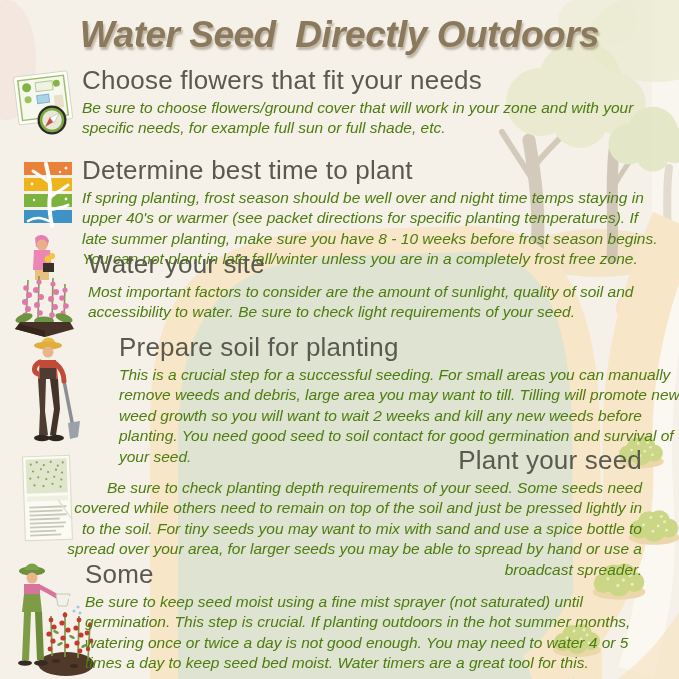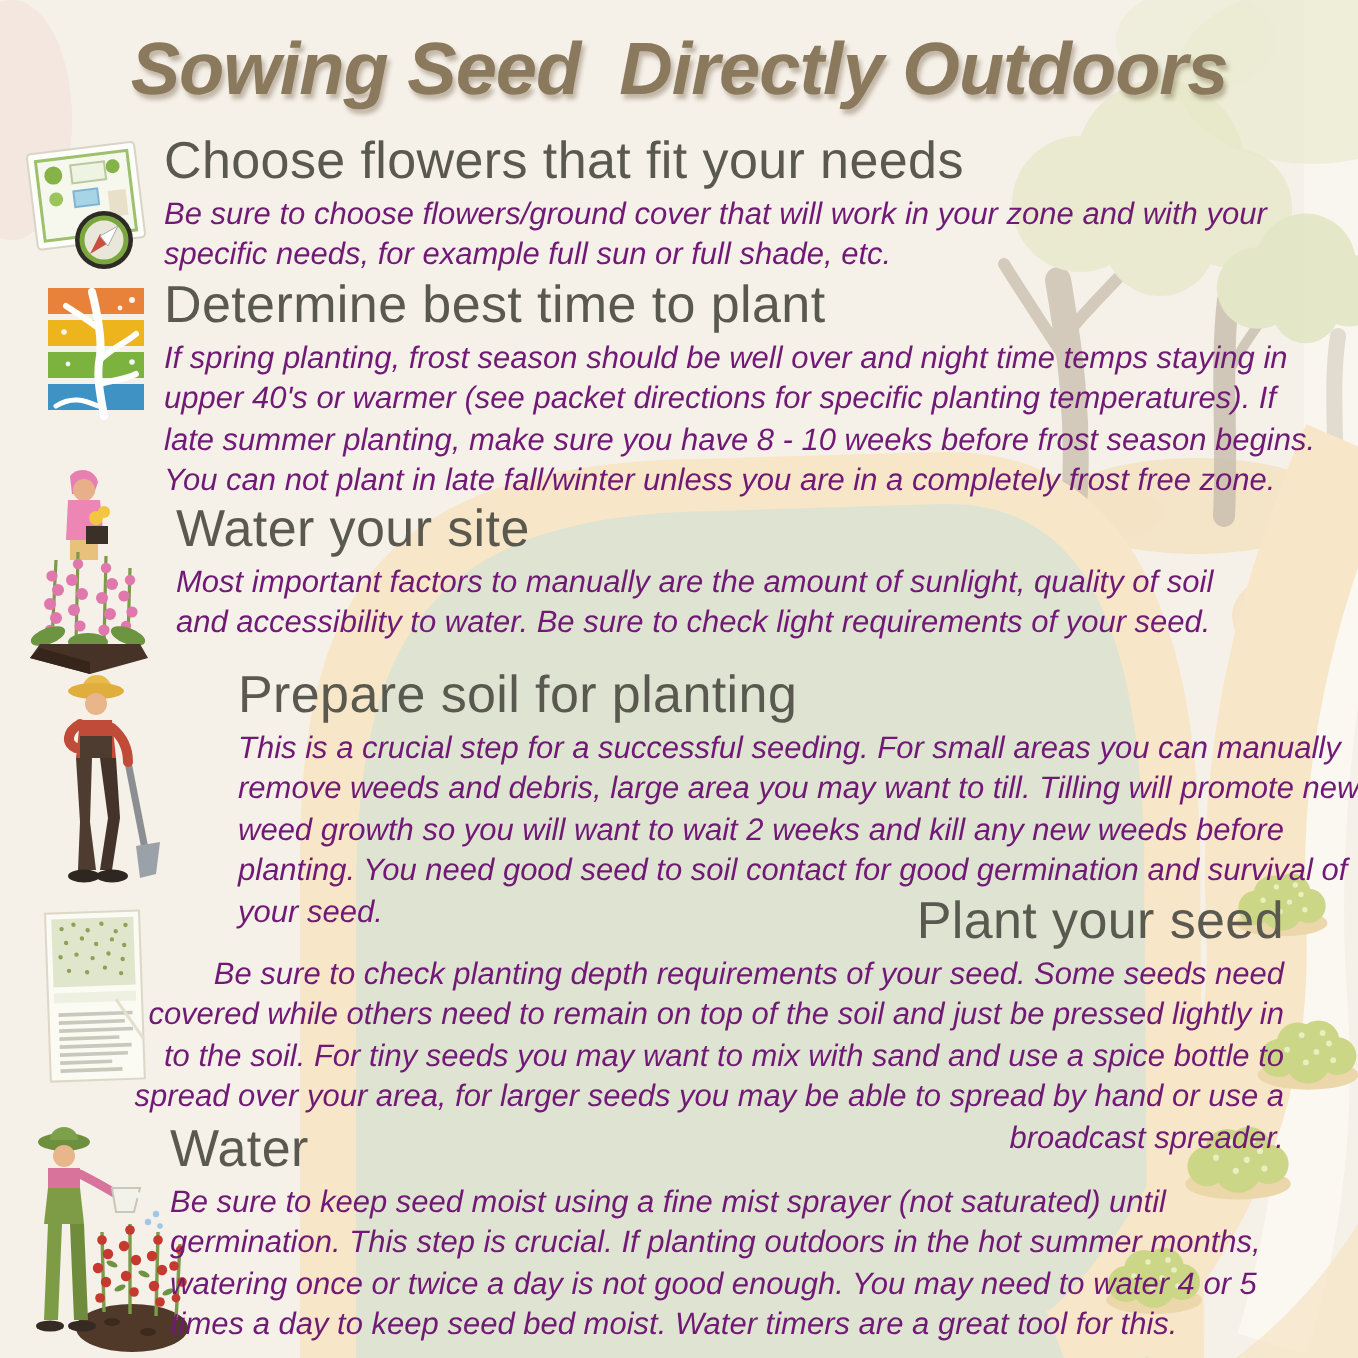--- a/index.html
+++ b/index.html
@@ -23,25 +23,25 @@
   .step .icon{position:absolute;}
   .step .text{position:relative;}
   .step h2{
     margin:0 0 3px 0;
     font-size:26px;font-weight:400;
     color:#5a594f;letter-spacing:0.2px;line-height:1.1;
   }
   .step p{
     margin:0;
     font-size:15.5px;font-style:italic;
-    color:#701a75;line-height:1.33;
+    color:#4d7c0f;line-height:1.33;
   }
   
   .s1{top:66px;}  .s1 .icon{left:12px;top:0px;}   .s1 .text{margin-left:82px;width:586px;}
-  .s2{top:138px;} .s2 .icon{left:22px;top:6px;}   .s2 .text{margin-left:82px;width:578px;}
+  .s2{top:156px;} .s2 .icon{left:22px;top:6px;}   .s2 .text{margin-left:82px;width:578px;}
   .s3{top:250px;} .s3 .icon{left:12px;top:-18px;} .s3 .text{margin-left:88px;width:548px;}
   .s4{top:333px;} .s4 .icon{left:20px;top:2px;}   .s4 .text{margin-left:119px;width:572px;}
   .s5{top:446px;} .s5 .icon{left:18px;top:8px;}   .s5 .text{margin-left:58px;width:584px;text-align:right;}
   .s6{top:560px;} .s6 .icon{left:8px;top:2px;}    .s6 .text{margin-left:85px;width:570px;}
 </style>
 </head>
 <body>
 
 <div class="canvas">
 
@@ -107,21 +107,21 @@
     </g>
 
     <g>
       <use href="#bush" transform="translate(641,452) scale(0.95)"></use>
       <use href="#bush" transform="translate(654,527) scale(1.05)"></use>
       <use href="#bush" transform="translate(619,581) scale(1.1)"></use>
       <use href="#bush" transform="translate(577,640)"></use>
     </g>
   </svg>
 
-  <h1 class="title">Sowing Seed  Directly Outdoors</h1>
+  <h1 class="title">Water Seed  Directly Outdoors</h1>
 
   <section class="step s1">
     <div class="icon">
       <svg width="68" height="74" viewBox="0 0 68 74">
         <g transform="rotate(-7 30 32)">
           <rect x="4" y="8" width="54" height="48" rx="2" fill="#fdfdf9" stroke="#d8d4c6"></rect>
           <rect x="8" y="12" width="46" height="40" fill="#f6f8ee" stroke="#9dc06b" stroke-width="1.5"></rect>
           <circle cx="16" cy="20" r="4.5" fill="#86b347"></circle>
           <circle cx="16" cy="32" r="3.5" fill="#9cc45c"></circle>
           <circle cx="46" cy="19" r="3.5" fill="#86b347"></circle>
@@ -211,21 +211,21 @@
           <ellipse cx="12" cy="86" rx="9" ry="4" transform="rotate(-20 12 86)"></ellipse>
           <ellipse cx="52" cy="86" rx="9" ry="4" transform="rotate(20 52 86)"></ellipse>
           <ellipse cx="32" cy="89" rx="10" ry="4.5"></ellipse>
         </g>
         <path d="M8,90 L58,90 L62,97 L33,105 L3,97 Z" fill="#473227"></path>
         <path d="M3,97 L33,105 L33,99 L8,92 Z" fill="#36251b"></path>
       </svg>
     </div>
     <div class="text">
       <h2>Water your site</h2>
-      <p>Most important factors to manually are the amount of sunlight, quality of soil and accessibility to water. Be sure to check light  requirements of your seed.</p>
+      <p>Most important factors to consider are the amount of sunlight, quality of soil and accessibility to water. Be sure to check light  requirements of your seed.</p>
     </div>
   </section>
 
   <section class="step s4">
     <div class="icon">
       <svg width="62" height="112" viewBox="0 0 62 112">
         <line x1="44" y1="46" x2="53" y2="92" stroke="#8b8f94" stroke-width="3.5"></line>
         <path d="M48,88 L60,86 L58,102 L50,104 Z" fill="#9aa1a8"></path>
         <path d="M21,10 a7.5,7.5 0 0 1 15,0 Z" fill="#e7bb4a"></path>
         <ellipse cx="28" cy="10.5" rx="14" ry="4" fill="#dfae3c"></ellipse>
@@ -347,18 +347,18 @@
         <path d="M48,32 L62,32 L59,44 L50,44 Z" fill="#f2f1ea" stroke="#c9c6ba"></path>
         <path d="M60,35 L69,40" stroke="#f2f1ea" stroke-width="3"></path>
         <g fill="#9fc8e8">
           <circle cx="70" cy="45" r="1.6"></circle>
             <circle cx="66" cy="49" r="1.6"></circle>
             <circle cx="72" cy="51" r="1.4"></circle>
         </g>
       </svg>
     </div>
     <div class="text">
-      <h2>Water</h2>
+      <h2>Some</h2>
       <p>Be sure to keep seed moist using a fine mist sprayer (not saturated) until germination. This step is crucial. If planting outdoors in the hot summer months, watering once  or twice a day is not good enough. You may need to water 4 or 5 times a day to keep seed bed moist. Water timers are a great tool for this.</p>
     </div>
   </section>
 
 </div>
 
 </body></html>

